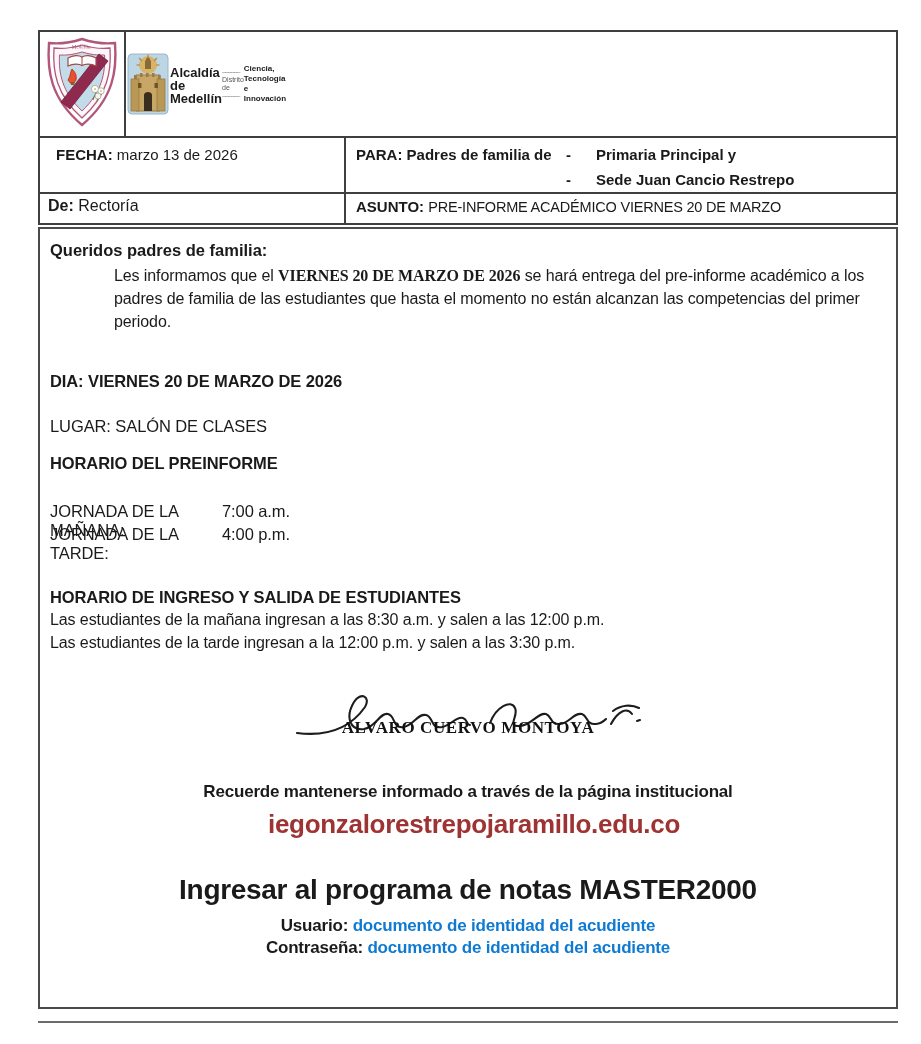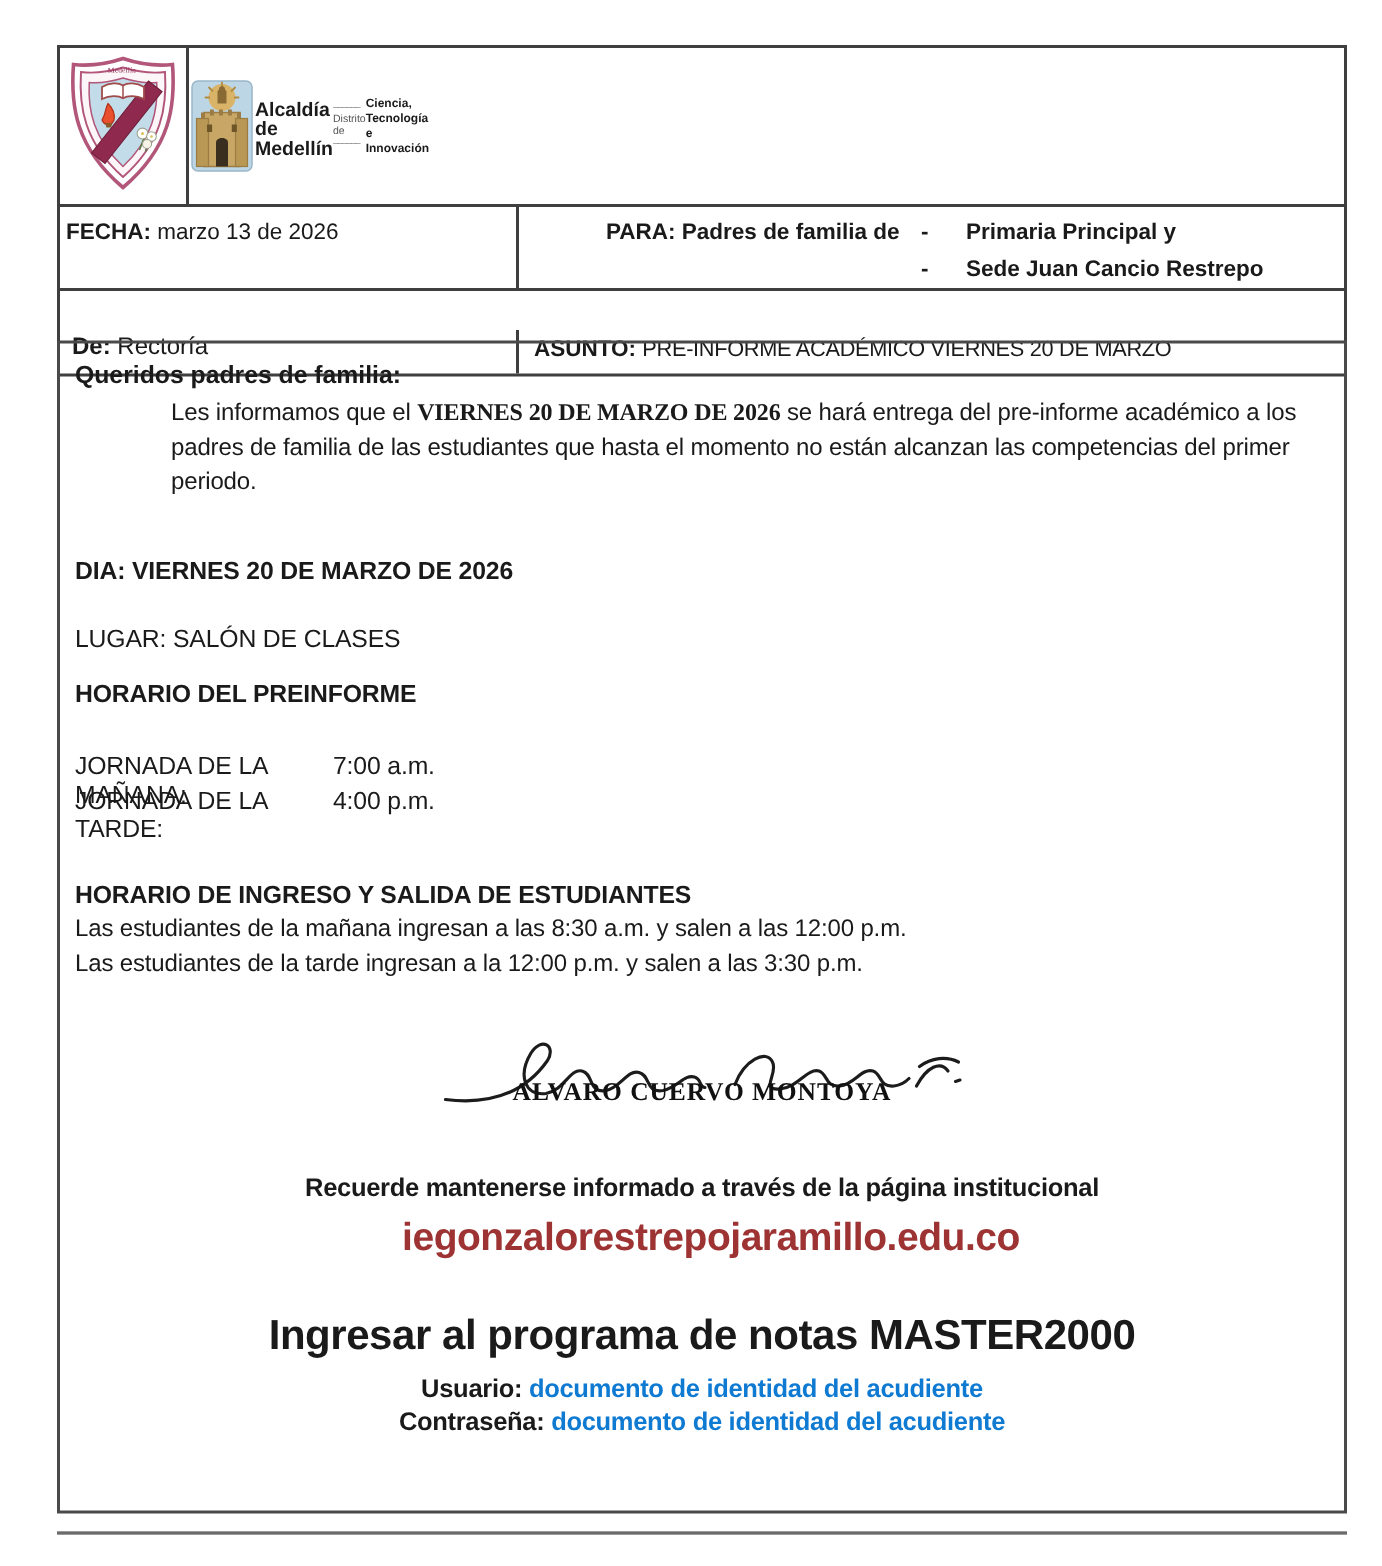--- a/index.html
+++ b/index.html
@@ -7,38 +7,38 @@
   .sheet {
     position:relative; width:921px; height:1044px; background:#ffffff;
     font-family:"Liberation Sans", sans-serif; color:#1a1a1a; overflow:hidden;
   }
 
   
   .hdr-table { position:absolute; left:38px; top:30px; width:860px; border:2px solid #3f3f3f; }
   .r { display:flex; }
   .r1 { height:106px; border-bottom:2px solid #3f3f3f; }
   .r2 { height:56px;  border-bottom:2px solid #3f3f3f; }
-  .r3 { height:29px;margin-top:26px; }
+  .r3 { height:29px; }
   .cell { position:relative; }
   .br { border-right:2px solid #3f3f3f; }
   .c-crest { width:86px; display:flex; align-items:center; justify-content:center; }
   .c-title { flex:1; text-align:center; }
   .c-logo  { width:120px; display:flex; flex-direction:row; align-items:center; }
   .school-name { margin-top:15px; font-size:15.5px; font-weight:bold; letter-spacing:0.1px; }
   .motto { margin-top:7px; font-size:14.5px; }
   .circular { margin-top:22px; font-size:16px; font-weight:bold; }
 
   .logo-title { font-size:13px; font-weight:bold; margin-top:2px; line-height:13px; }
   .logo-sub1 { font-size:7px; color:#555; line-height:8px; }
   .logo-sub1 .dash { letter-spacing:-1px; color:#888; }
   .logo-sub2 { font-size:8px; font-weight:bold; line-height:10px; }
 
-  .c-fecha { width:306px; padding:8px 8px 0 4px; font-size:15px; }
+  .c-fecha { width:306px; padding:8px 8px 0 16px; font-size:15px; }
   .c-para  { flex:1; padding:6px 8px 0 10px; font-size:15px; font-weight:bold; }
-  .para-line { position:relative; height:25px; line-height:22px;margin-left:48px; }
+  .para-line { position:relative; height:25px; line-height:22px; }
   .para-dash { position:absolute; left:210px; }
   .para-item { position:absolute; left:240px; }
   .para-label { position:absolute; left:0; }
   .c-de { width:306px; padding:3px 8px 0 8px; font-size:16px; }
   .c-asunto { flex:1; padding:4px 8px 0 10px; font-size:14.5px; letter-spacing:-0.2px; }
   .b { font-weight:bold; }
 
   
   .body-box { position:absolute; left:38px; top:227px; width:860px; height:782px; border:2px solid #4a4a4a; }
   .abs { position:absolute; }

